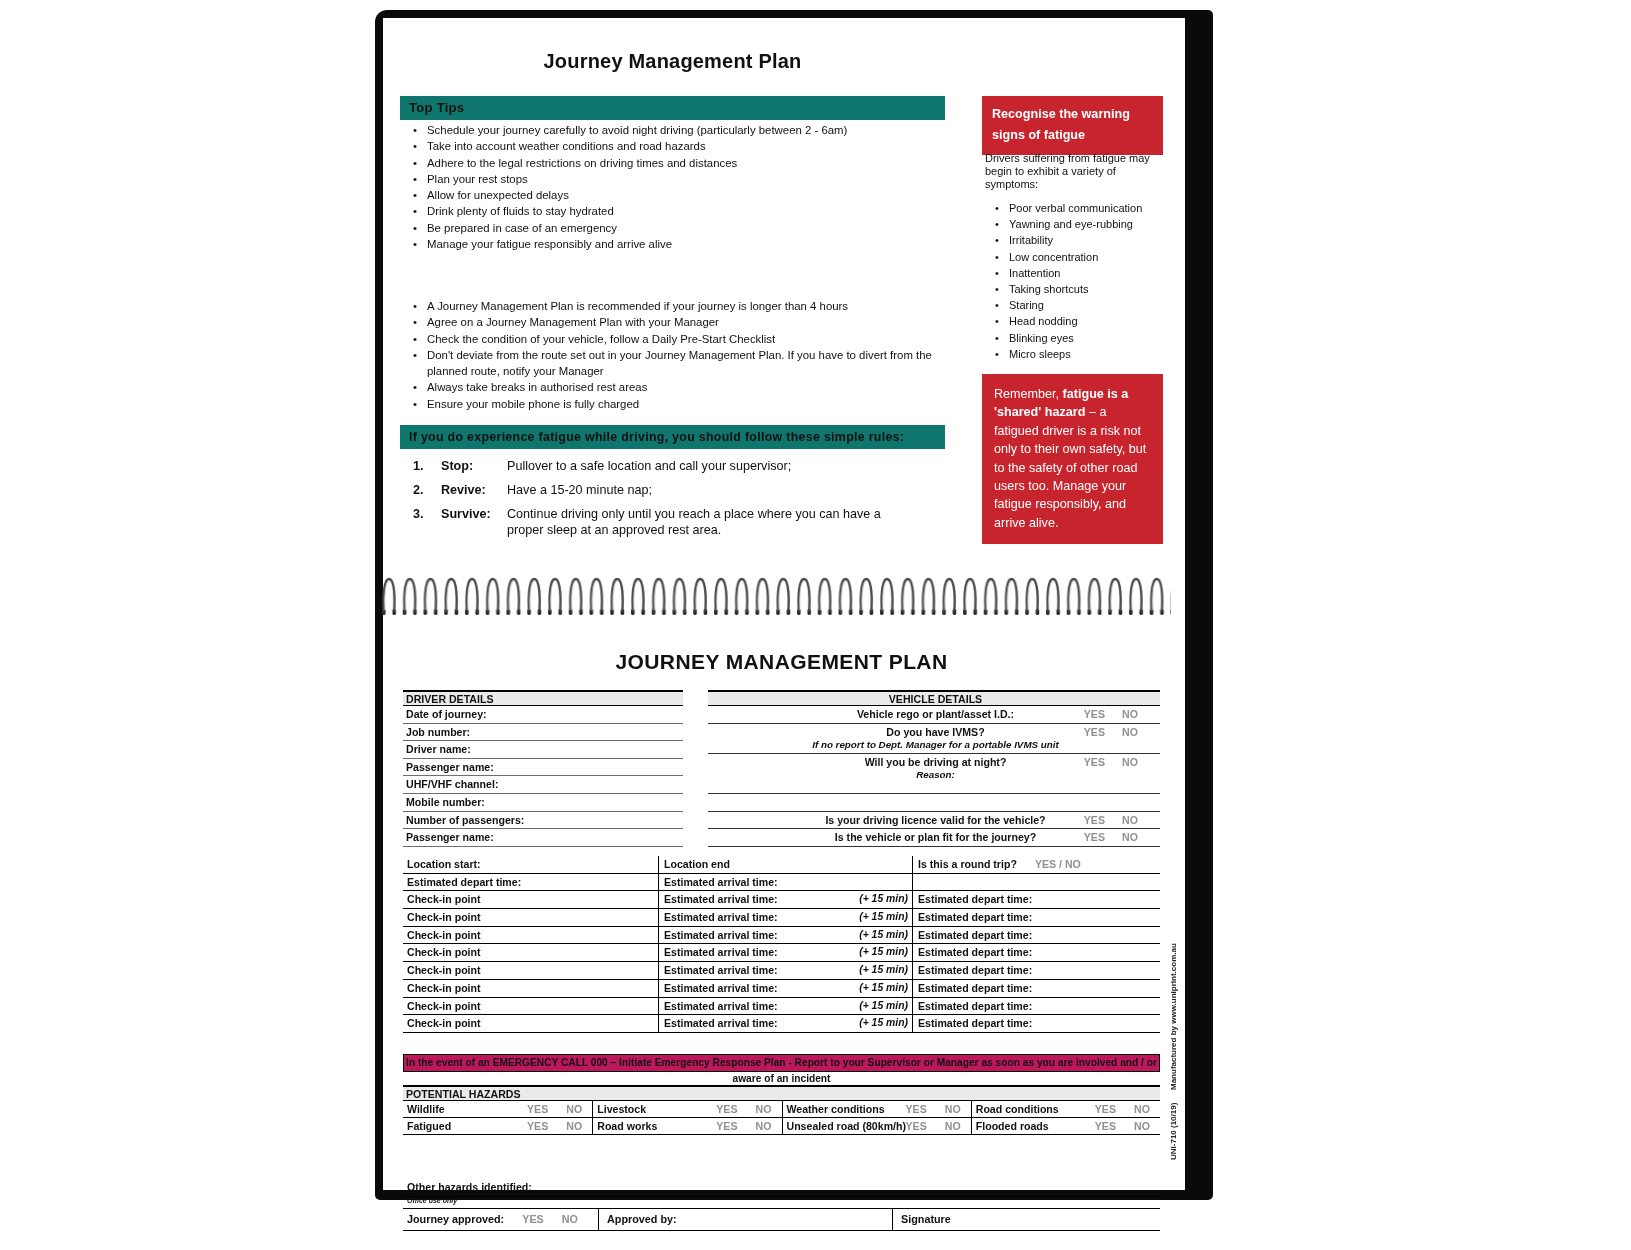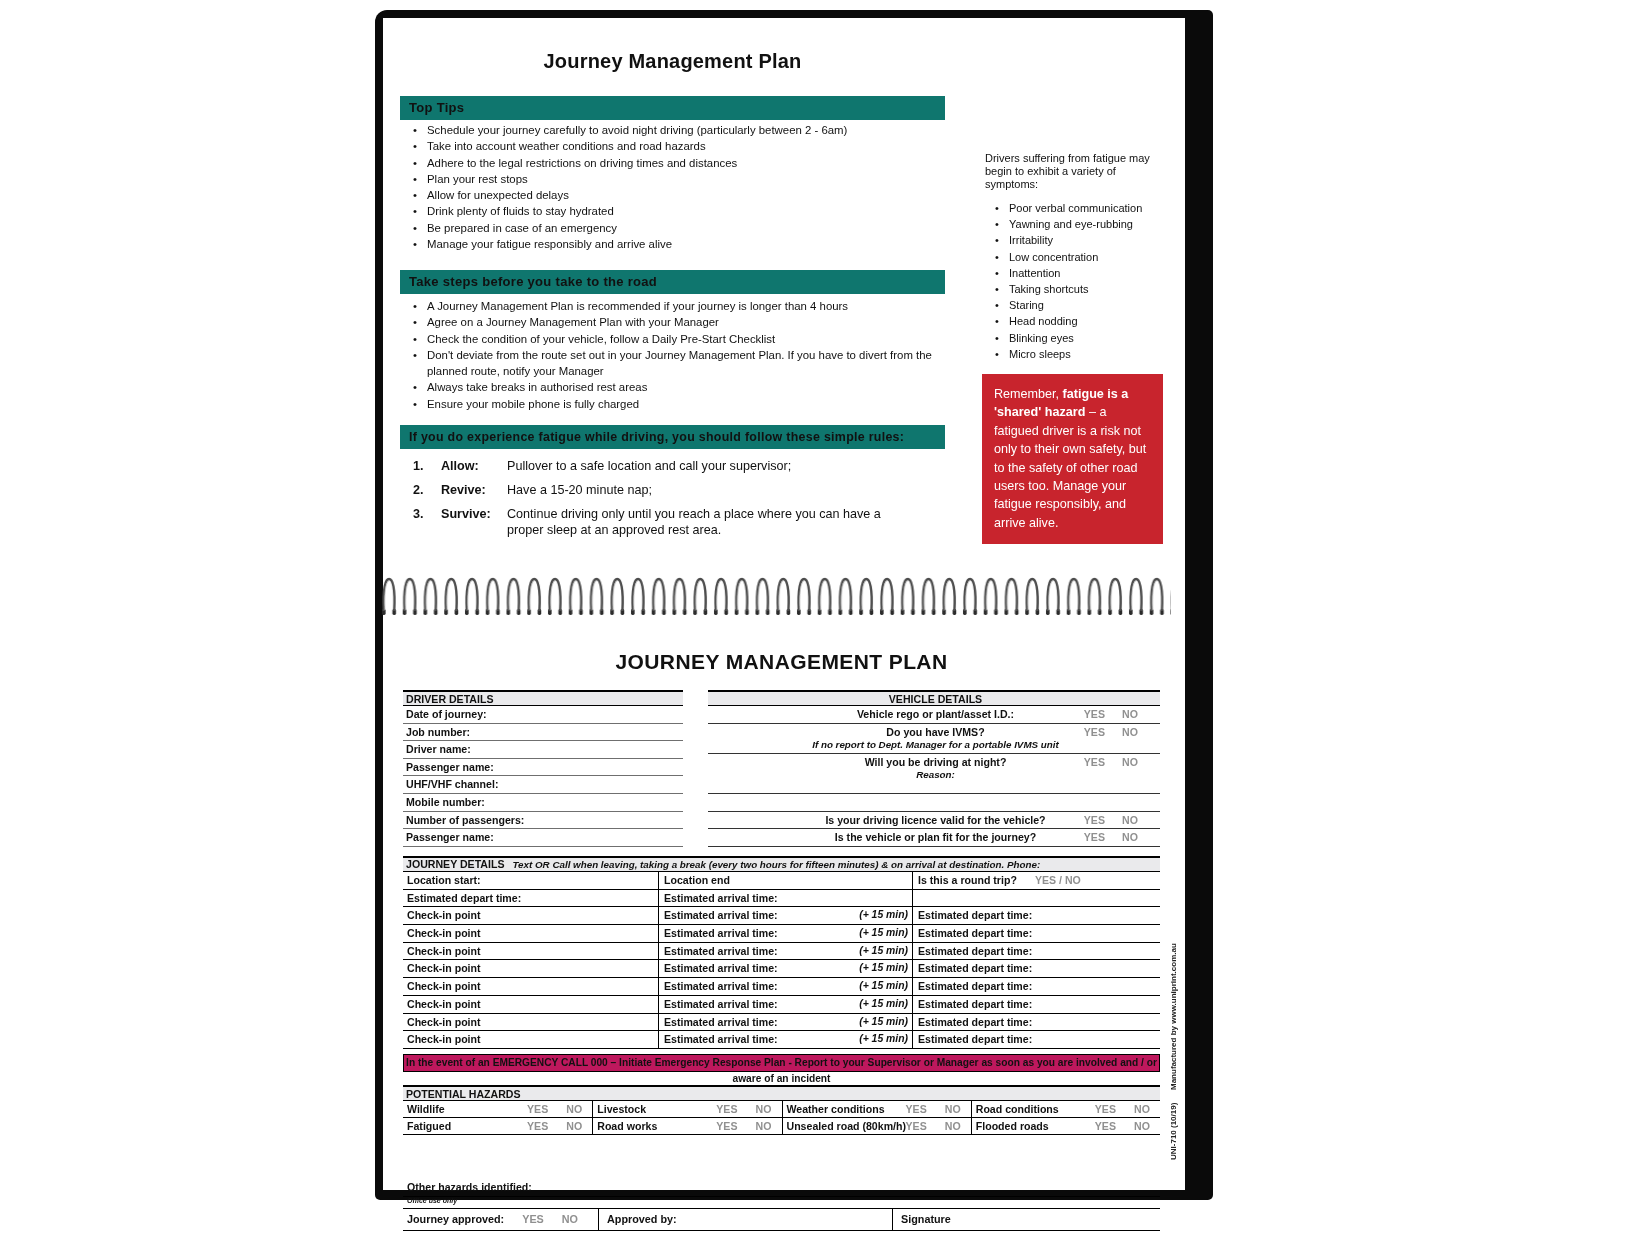--- a/index.html
+++ b/index.html
@@ -128,53 +128,53 @@
       <div class="bullet"><span class="dot">•</span><span>Schedule your journey carefully to avoid night driving (particularly between 2 - 6am)</span></div>
       <div class="bullet"><span class="dot">•</span><span>Take into account weather conditions and road hazards</span></div>
       <div class="bullet"><span class="dot">•</span><span>Adhere to the legal restrictions on driving times and distances</span></div>
       <div class="bullet"><span class="dot">•</span><span>Plan your rest stops</span></div>
       <div class="bullet"><span class="dot">•</span><span>Allow for unexpected delays</span></div>
       <div class="bullet"><span class="dot">•</span><span>Drink plenty of fluids to stay hydrated</span></div>
       <div class="bullet"><span class="dot">•</span><span>Be prepared in case of an emergency</span></div>
       <div class="bullet"><span class="dot">•</span><span>Manage your fatigue responsibly and arrive alive</span></div>
     </div>
 
-    <div class="bar" style="top:252px;">
-      <span>Take steps before you take to the road</span>
-    </div>
     <div class="blist" style="top:280px;">
       <div class="bullet"><span class="dot">•</span><span>A Journey Management Plan is recommended if your journey is longer than 4 hours</span></div>
       <div class="bullet"><span class="dot">•</span><span>Agree on a Journey Management Plan with your Manager</span></div>
       <div class="bullet"><span class="dot">•</span><span>Check the condition of your vehicle, follow a Daily Pre-Start Checklist</span></div>
       <div class="bullet"><span class="dot">•</span><span>Don't deviate from the route set out in your Journey Management Plan. If you have to divert from the planned route, notify your Manager</span></div>
       <div class="bullet"><span class="dot">•</span><span>Always take breaks in authorised rest areas</span></div>
       <div class="bullet"><span class="dot">•</span><span>Ensure your mobile phone is fully charged</span></div>
     </div>
 
     <div class="bar small" style="top:407px;">
       <span>If you do experience fatigue while driving, you should follow these simple rules:</span>
     </div>
     <div class="rules">
       <div class="rule">
         <span class="num">1.</span>
-        <span class="lbl">Allow:</span>
+        <span class="lbl">Stop:</span>
         <span class="txt">Pullover to a safe location and call your supervisor;</span>
       </div>
       <div class="rule">
         <span class="num">2.</span>
         <span class="lbl">Revive:</span>
         <span class="txt">Have a 15-20 minute nap;</span>
       </div>
       <div class="rule">
         <span class="num">3.</span>
         <span class="lbl">Survive:</span>
         <span class="txt">Continue driving only until you reach a place where you can have a proper sleep at an approved rest area.</span>
       </div>
     </div>
 
+    <div class="redbox warnhead">
+      <span>Recognise the warning signs of fatigue</span>
+    </div>
     <div class="warnintro">Drivers suffering from fatigue may begin to exhibit a variety of symptoms:</div>
     <div class="symlist">
       <div class="bullet"><span class="dot">•</span><span>Poor verbal communication</span></div>
       <div class="bullet"><span class="dot">•</span><span>Yawning and eye-rubbing</span></div>
       <div class="bullet"><span class="dot">•</span><span>Irritability</span></div>
       <div class="bullet"><span class="dot">•</span><span>Low concentration</span></div>
       <div class="bullet"><span class="dot">•</span><span>Inattention</span></div>
       <div class="bullet"><span class="dot">•</span><span>Taking shortcuts</span></div>
       <div class="bullet"><span class="dot">•</span><span>Staring</span></div>
       <div class="bullet"><span class="dot">•</span><span>Head nodding</span></div>
@@ -238,24 +238,20 @@
         <span class="yn-no">NO</span>
       </div>
       <div class="vd-row" style="height:17.6px;">
         <span>Is the vehicle or plan fit for the journey?</span>
         <span class="yn-yes">YES</span>
         <span class="yn-no">NO</span>
       </div>
     </div>
 
     <div class="col jd">
-      <div class="sec-head jd-head">
-        <span>JOURNEY DETAILS</span>
-        <span class="sub">Text OR Call when leaving, taking a break (every two hours for fifteen minutes) &amp; on arrival at destination. Phone:</span>
-      </div>
       <div class="jd-row">
         <div class="c1"><span>Location start:</span></div>
         <div class="c2"><span>Location end</span></div>
         <div class="c3"><span>Is this a round trip?</span><span class="greyopt">YES / NO</span></div>
       </div>
       <div class="jd-row">
         <div class="c1"><span>Estimated depart time:</span></div>
         <div class="c2"><span>Estimated arrival time:</span></div>
         <div class="c3"></div>
       </div>

